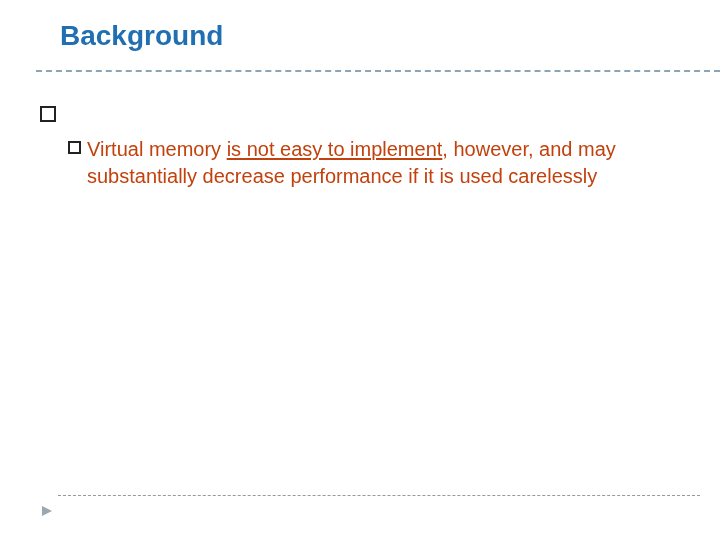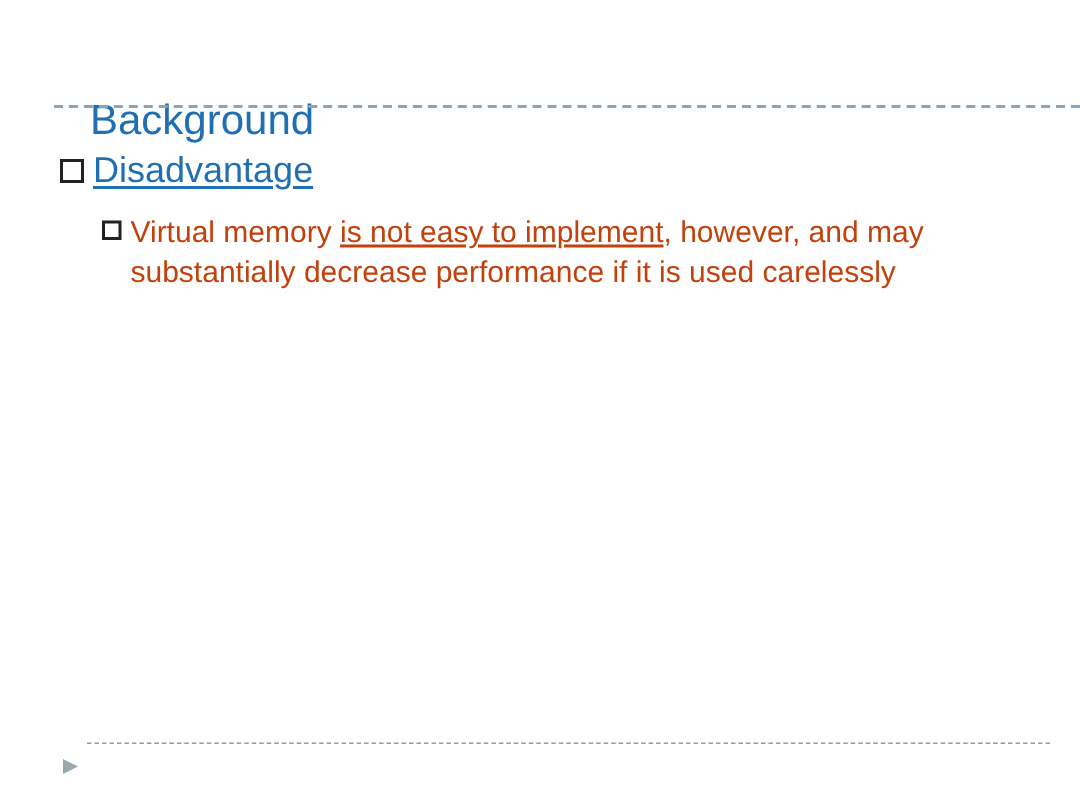--- a/index.html
+++ b/index.html
@@ -15,23 +15,22 @@
     position: relative;
     width: 720px;
     height: 540px;
     box-sizing: border-box;
   }
   .title {
     position: absolute;
     left: 60px;
     top: 20px;
     font-size: 28px;
-    font-weight: normal;
+    font-weight: bold;
     color: #1f6fb2;
-    margin-top: 44px;
   }
   .hr-top {
     position: absolute;
     left: 36px;
     right: 0;
     top: 70px;
     border-top: 2px dashed #8aa5b8;
   }
   .hr-bottom {
     position: absolute;
@@ -106,21 +105,20 @@
 <div class="slide">
 
   <div class="title">Background</div>
 
   <div class="hr-top"></div>
 
   <div class="body">
 
     <div class="level1">
       <span class="bullet"></span>
-      <span class="text">Disadvantage</span>
     </div>
 
     <div class="level2">
       <span class="bullet"></span>
       <span class="text">
         <span>Virtual memory </span><span class="ul">is not easy to implement</span><span>, however, and may substantially decrease performance if it is used carelessly</span>
       </span>
     </div>
 
   </div>

